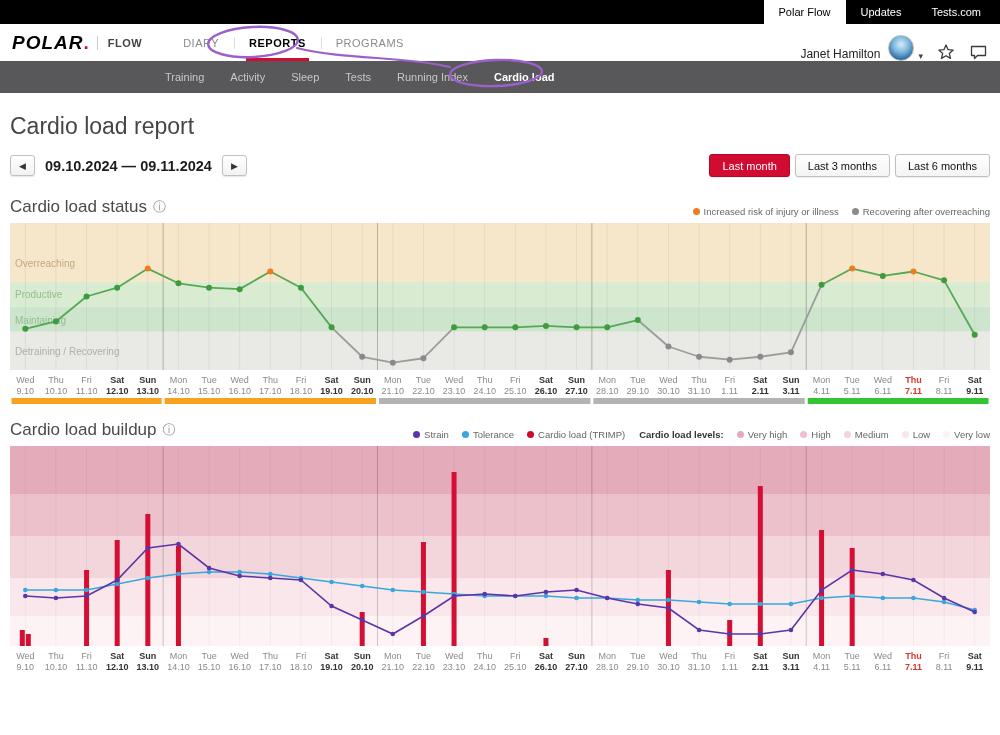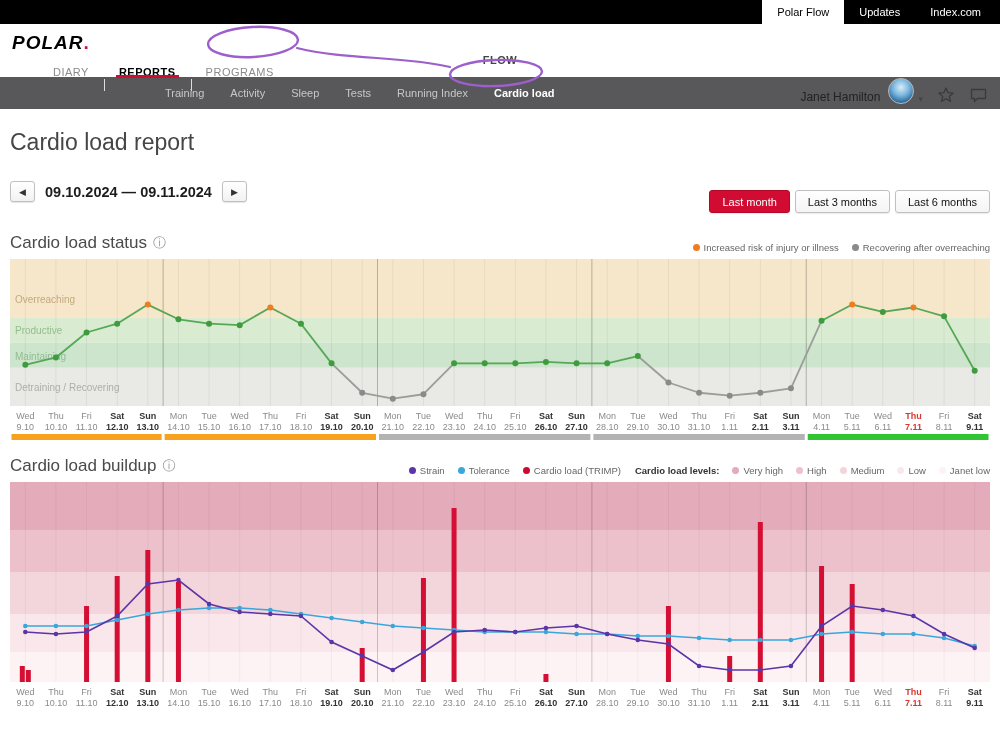--- a/index.html
+++ b/index.html
@@ -3,21 +3,21 @@
 <meta charset="utf-8">
 <style>
   html,body{margin:0;padding:0;background:#fff;}
   .page{width:1000px;height:735px;position:relative;background:#fff;overflow:hidden;font-family:"Liberation Sans",sans-serif;}
   
   .topbar{height:24px;background:#000;display:flex;justify-content:flex-end;}
   .topbar-tabs{display:flex;margin-right:4px;}
   .toptab{color:#fff;font-size:11px;line-height:24px;padding:0 15px;cursor:pointer;}
   .toptab-active{background:#fff;color:#000;}
   
-  .mainbar{height:37px;display:flex;align-items:stretch;padding:8px 12px;background:#fff;position:relative;flex-direction:column;}
+  .mainbar{height:37px;display:flex;align-items:stretch;padding:0 12px;background:#fff;position:relative;}
   .logo{display:flex;align-items:center;cursor:pointer;}
   .logo-word{font-size:19px;font-weight:bold;font-style:italic;letter-spacing:1px;color:#000;}
   .logo-dot{color:#d10b31;font-size:19px;font-weight:bold;}
   .v-sep{width:1px;height:14px;background:#ccc;margin:auto 10px auto 8px;}
   .flow-label{font-size:11px;font-weight:bold;color:#444;letter-spacing:.5px;align-self:center;}
   .main-nav{display:flex;margin-left:26px;}
   .nav-item{font-size:11px;letter-spacing:.5px;color:#8a8a8a;padding:0 15px;display:flex;align-items:center;position:relative;cursor:pointer;}
   .nav-item + .nav-item::before{content:"";position:absolute;left:0;top:13px;height:12px;width:1px;background:#ddd;}
   .nav-item.active{color:#000;font-weight:bold;}
   .nav-item.active::after{content:"";position:absolute;left:12px;right:12px;bottom:0;height:3px;background:#d10b31;}
@@ -33,21 +33,21 @@
   .subnav-item.active{color:#fff;font-weight:bold;}
   
   .content{padding:0 10px;}
   h1{font-size:23px;font-weight:400;color:#464646;margin:20px 0 14px;}
   .date-row{display:flex;align-items:center;margin-bottom:20px;}
   .arrow-btn{width:25px;height:21px;background:linear-gradient(#fff,#f2f2f2);border:1px solid #c0c0c0;border-radius:3px;
     font-size:9px;color:#333;cursor:pointer;box-shadow:0 1px 1px rgba(0,0,0,.1);padding:0;font-family:inherit;}
   .date-label{font-size:14.5px;font-weight:bold;color:#1c1c1c;margin:0 10px;}
   .range-buttons{margin-left:auto;display:flex;gap:5px;}
   .range-btn{height:23px;padding:0 12px;font-size:11px;border:1px solid #c0c0c0;border-radius:3px;
-    background:linear-gradient(#fff,#f4f4f4);color:#111;cursor:pointer;font-family:inherit;box-shadow:0 1px 1px rgba(0,0,0,.08);margin-top:20px;}
+    background:linear-gradient(#fff,#f4f4f4);color:#111;cursor:pointer;font-family:inherit;box-shadow:0 1px 1px rgba(0,0,0,.08);}
   .range-btn.active{background:#d10b31;border-color:#b30929;color:#fff;}
   .section-head{display:flex;align-items:flex-end;margin:6px 0;}
   .section-head h2{font-size:17px;font-weight:400;color:#4a4a4a;margin:0;display:flex;align-items:center;gap:6px;}
   .info{font-size:13px;color:#9a9a9a;cursor:pointer;}
   .legend{margin-left:auto;display:flex;align-items:center;font-size:9.5px;color:#666;white-space:nowrap;}
   .legend-item{display:inline-flex;align-items:center;margin-left:13px;}
   .dot{width:7px;height:7px;border-radius:50%;margin-right:4px;display:inline-block;}
   .levels-label{font-weight:bold;color:#333;margin-left:14px;}
   .week-status{font-size:10.5px;color:#222;margin:3px 0 16px;}
   .buildup-head{margin-top:14px;}
@@ -56,21 +56,21 @@
 </style>
 </head>
 <body>
 
 <div class="page">
 
   <header class="topbar">
     <div class="topbar-tabs">
       <div class="toptab toptab-active">Polar Flow</div>
       <div class="toptab">Updates</div>
-      <div class="toptab">Index.com</div>
+      <div class="toptab">Tests.com</div>
     </div>
   </header>
 
   <div class="mainbar">
     <div class="logo">
       <span class="logo-word">POLAR</span>
         <span class="logo-dot">.</span>
     </div>
     <span class="v-sep"></span>
     <span class="flow-label">FLOW</span>
@@ -346,21 +346,21 @@
           <span class="legend-item">
             <span class="dot" style="background: rgb(243, 213, 220);"></span>
             <span>Medium</span>
           </span>
           <span class="legend-item">
             <span class="dot" style="background: rgb(249, 231, 235);"></span>
             <span>Low</span>
           </span>
           <span class="legend-item">
             <span class="dot" style="background: rgb(253, 243, 245);"></span>
-            <span>Janet low</span>
+            <span>Very low</span>
           </span>
         </div>
     </div>
     <div id="buildup-chart">
         <svg width="980" height="228">
           <rect x="0" y="0" width="980" height="48" fill="#e4abba"></rect>
           <rect x="0" y="48" width="980" height="42" fill="#ecc1cc"></rect>
           <rect x="0" y="90" width="980" height="42" fill="#f3d5dc"></rect>
           <rect x="0" y="132" width="980" height="38" fill="#f9e7eb"></rect>
           <rect x="0" y="170" width="980" height="30" fill="#fdf3f5"></rect>

